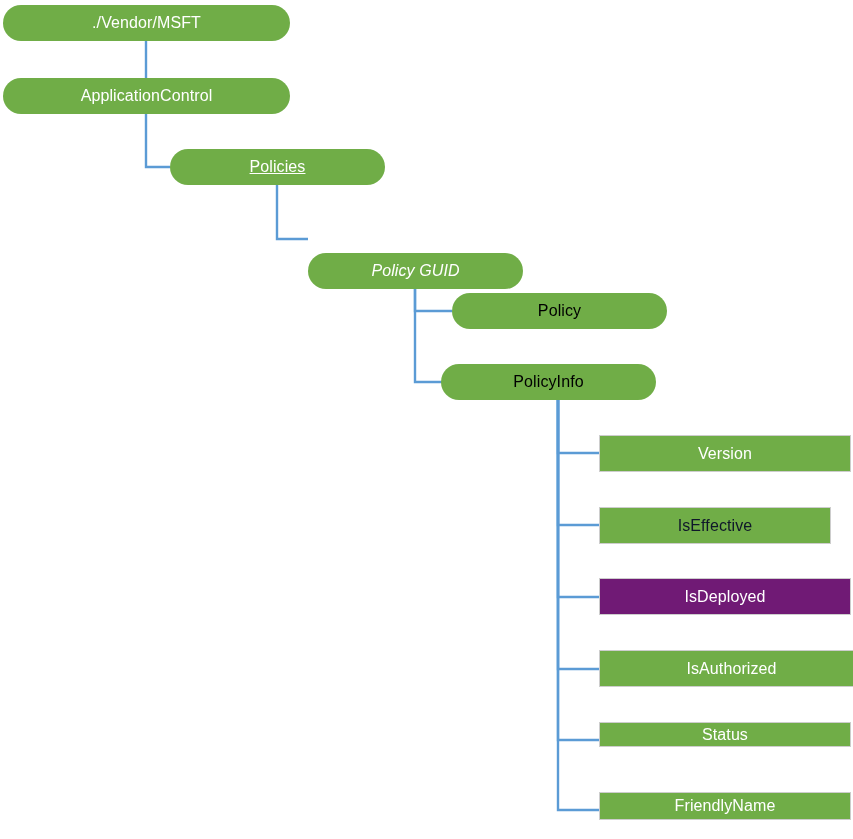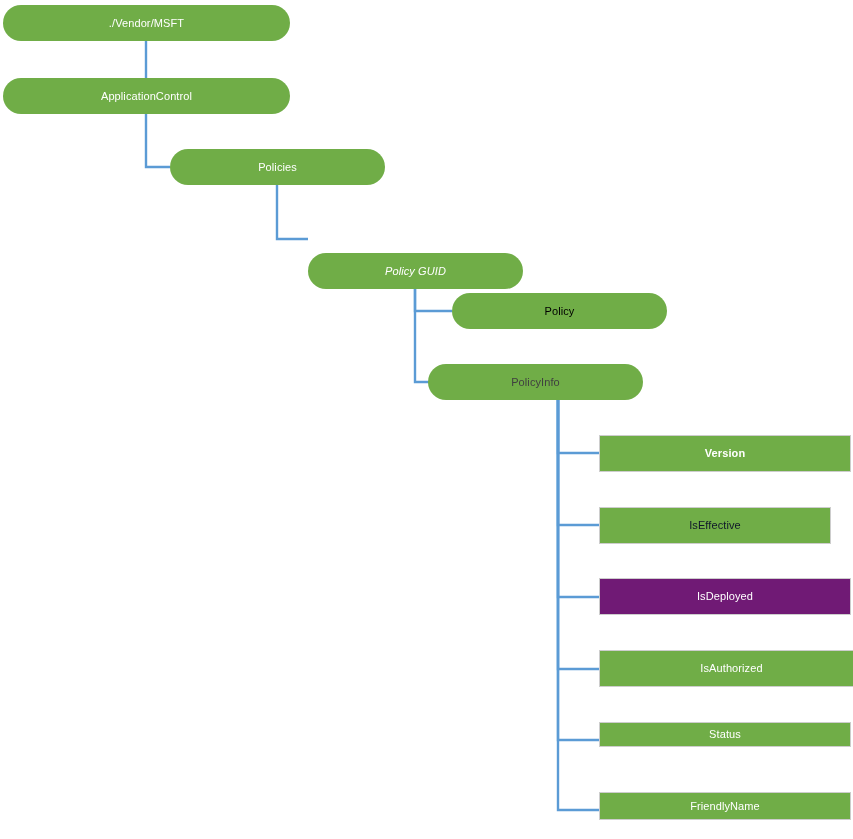--- a/index.html
+++ b/index.html
@@ -26,21 +26,21 @@
     height: 839px;
     pointer-events: none;
   }
   .node {
     position: absolute;
     box-sizing: border-box;
     display: flex;
     align-items: center;
     justify-content: center;
     color: #ffffff;
-    font-size: 11px;
+    font-size: 16px;
     line-height: 1;
     letter-spacing: 0.1px;
     white-space: nowrap;
     text-align: center;
     background: #70AD47;
     z-index: 2;
   }
   .node.rounded {
     border-radius: 18px;
   }
@@ -74,33 +74,33 @@
       <polyline points="558,400 558,740 600,740" fill="none" stroke="#5B9BD5" stroke-width="2.4" stroke-linecap="butt" stroke-linejoin="miter"></polyline>
       <polyline points="558,400 558,810 600,810" fill="none" stroke="#5B9BD5" stroke-width="2.4" stroke-linecap="butt" stroke-linejoin="miter"></polyline>
     </svg>
   <div id="node-layer">
       <div class="node rounded" style="left: 3px; top: 5px; width: 287px; height: 36px; background: rgb(112, 173, 71); color: rgb(255, 255, 255);">
         <span class="node-label">./Vendor/MSFT</span>
       </div>
       <div class="node rounded" style="left: 3px; top: 78px; width: 287px; height: 36px; background: rgb(112, 173, 71); color: rgb(255, 255, 255);">
         <span class="node-label">ApplicationControl</span>
       </div>
-      <div class="node rounded" style="left: 170px; top: 149px; width: 215px; height: 36px; background: rgb(112, 173, 71); color: rgb(255, 255, 255);">
+      <div class="node rounded" style="left: 170px; top: 149px; width: 215px; height: 36px; background: rgb(112, 173, 71); color: rgb(255, 255, 255); text-decoration: underline;">
         <span class="node-label">Policies</span>
       </div>
       <div class="node rounded italic" style="left: 308px; top: 221px; width: 215px; height: 36px; background: rgb(112, 173, 71); color: rgb(255, 255, 255);">
         <span class="node-label">Policy GUID</span>
       </div>
       <div class="node rounded" style="left: 452px; top: 293px; width: 215px; height: 36px; background: rgb(112, 173, 71); color: #000000;">
         <span class="node-label">Policy</span>
       </div>
-      <div class="node rounded" style="left: 428px; top: 364px; width: 215px; height: 36px; background: rgb(112, 173, 71); color: #404040;">
+      <div class="node rounded" style="left: 441px; top: 364px; width: 215px; height: 36px; background: rgb(112, 173, 71); color: #000000;">
         <span class="node-label">PolicyInfo</span>
       </div>
-      <div class="node rect" style="left: 600px; top: 436px; width: 250px; height: 35px; background: rgb(112, 173, 71); color: rgb(255, 255, 255); box-shadow: rgb(205, 205, 205) 0px 0px 0px 1px; font-weight: bold;">
+      <div class="node rect" style="left: 600px; top: 436px; width: 250px; height: 35px; background: rgb(112, 173, 71); color: rgb(255, 255, 255); box-shadow: rgb(205, 205, 205) 0px 0px 0px 1px;">
         <span class="node-label">Version</span>
       </div>
       <div class="node rect" style="left: 600px; top: 508px; width: 230px; height: 35px; background: rgb(112, 173, 71); color: #0f172a; box-shadow: rgb(205, 205, 205) 0px 0px 0px 1px;">
         <span class="node-label">IsEffective</span>
       </div>
       <div class="node rect" style="left: 600px; top: 579px; width: 250px; height: 35px; background: #701a75; color: rgb(255, 255, 255); box-shadow: rgb(205, 205, 205) 0px 0px 0px 1px;">
         <span class="node-label">IsDeployed</span>
       </div>
       <div class="node rect" style="left: 600px; top: 651px; width: 263px; height: 35px; background: rgb(112, 173, 71); color: rgb(255, 255, 255); box-shadow: rgb(205, 205, 205) 0px 0px 0px 1px;">
         <span class="node-label">IsAuthorized</span>

